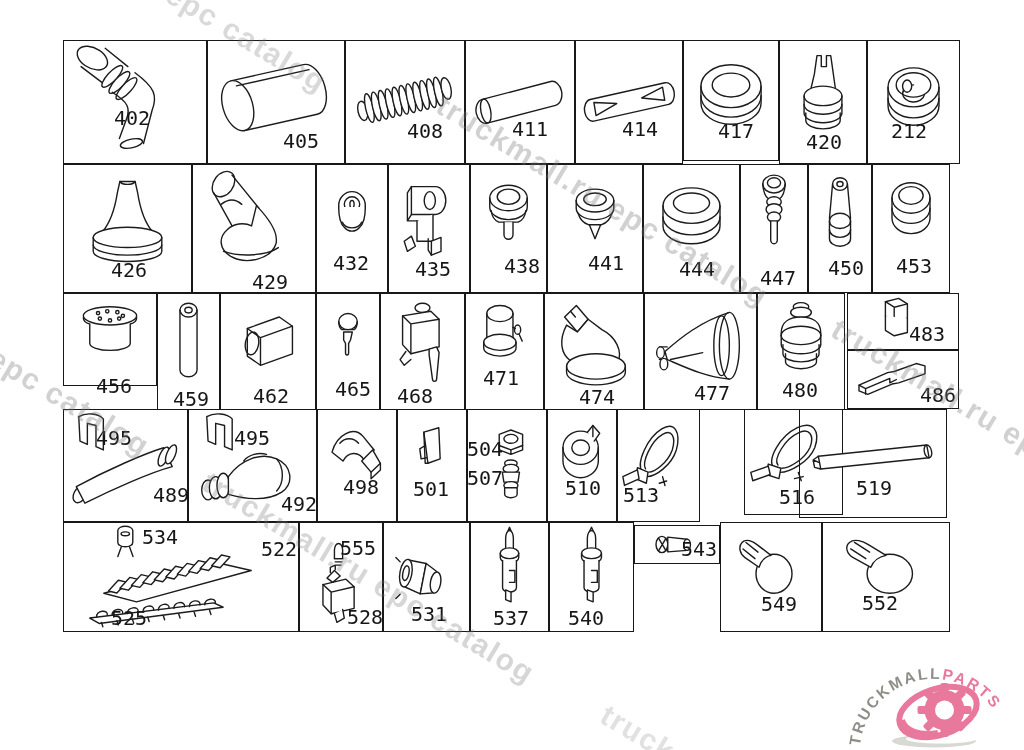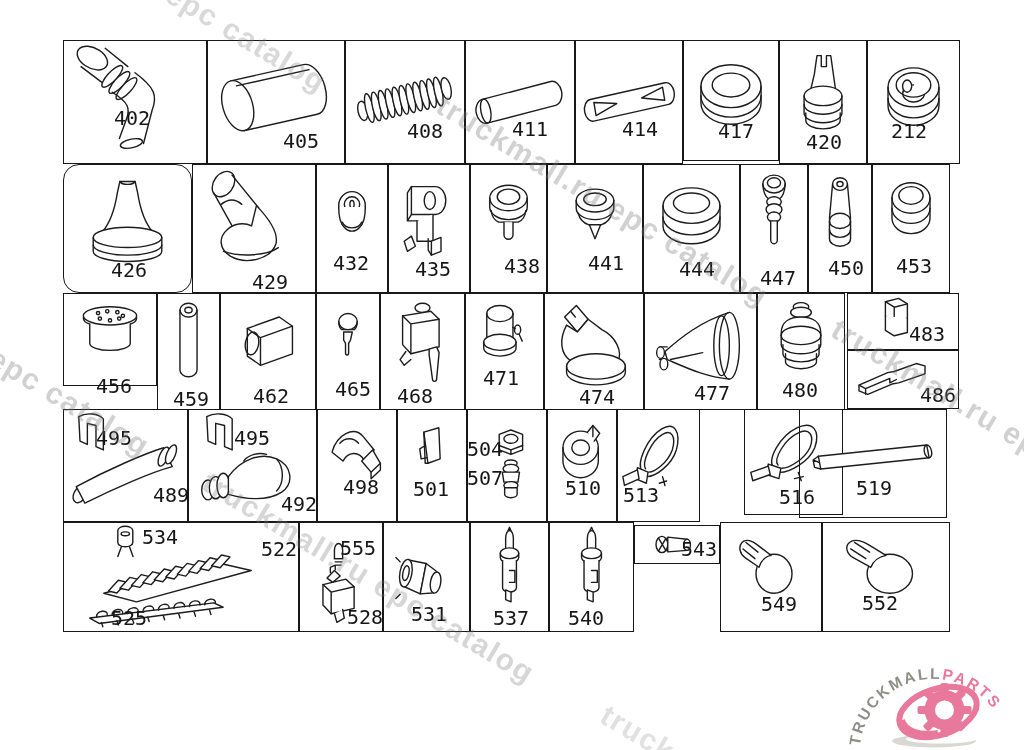--- a/index.html
+++ b/index.html
@@ -142,21 +142,21 @@
       <svg viewBox="0 0 100 100" preserveAspectRatio="none">
         <ellipse class="wf" cx="50" cy="38" rx="28" ry="16"></ellipse>
         <ellipse class="wf" cx="50" cy="36" rx="19" ry="10"></ellipse>
         <path d="M50,36 a12,7 0 1 0 12,8"></path>
         <circle class="wf" cx="43" cy="37" r="5"></circle>
         <path d="M22,38 v9 a28,16 0 0 0 56,0 v-9"></path>
         <path d="M22,47 v6 a28,16 0 0 0 56,0 v-6"></path>
       </svg>
       <span class="plabel" style="left: 41px; top: 90px;">212</span>
     </div>
-    <div class="cell" style="left: 63px; top: 164px; width: 129px; height: 129px; border-radius: 16px;">
+    <div class="cell" style="left: 63px; top: 164px; width: 129px; height: 129px;">
       <svg viewBox="0 0 100 100" preserveAspectRatio="none">
         <path class="wf" d="M44,13 L56,13 L58,22 C60,35 64,46 70,53 L30,53 C36,46 40,35 42,22 Z"></path>
         <path d="M44,13 C46,16 54,16 56,13"></path>
         <ellipse class="wf" cx="50" cy="57" rx="27" ry="8"></ellipse>
         <path d="M23,57 v6 a27,8 0 0 0 54,0 v-6"></path>
         <path d="M23,63 v5 a27,8 0 0 0 54,0 v-5"></path>
       </svg>
       <span class="plabel" style="left: 65px; top: 105px;">426</span>
     </div>
     <div class="cell" style="left: 192px; top: 164px; width: 124px; height: 129px;">

